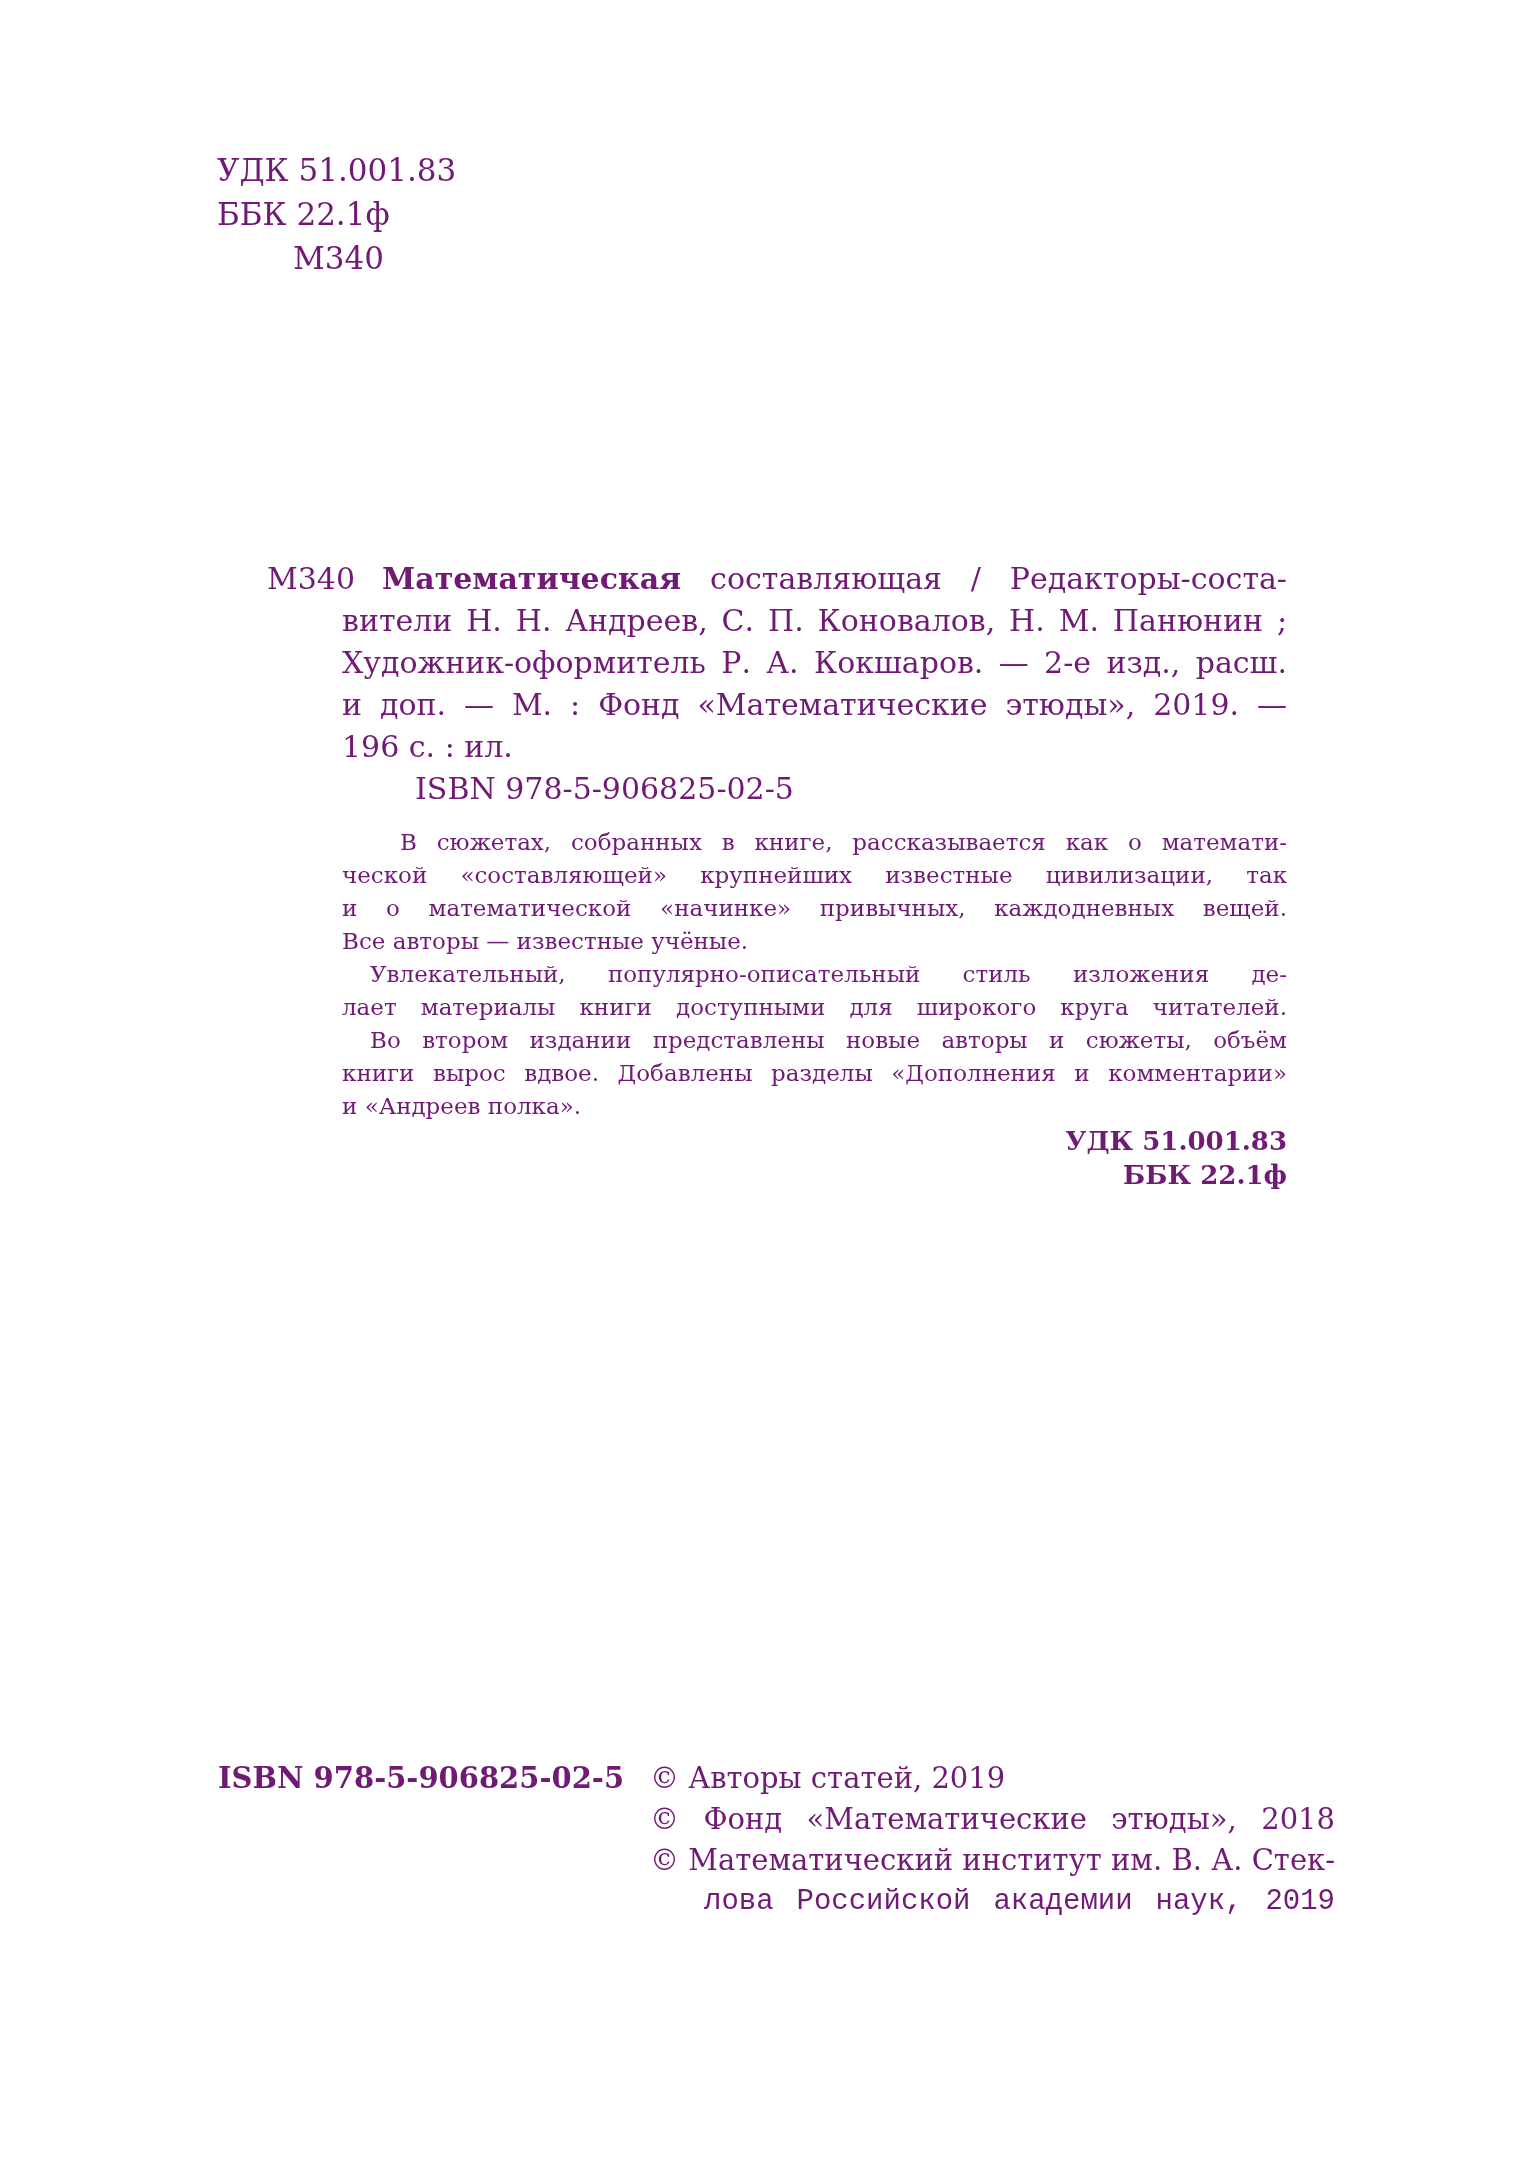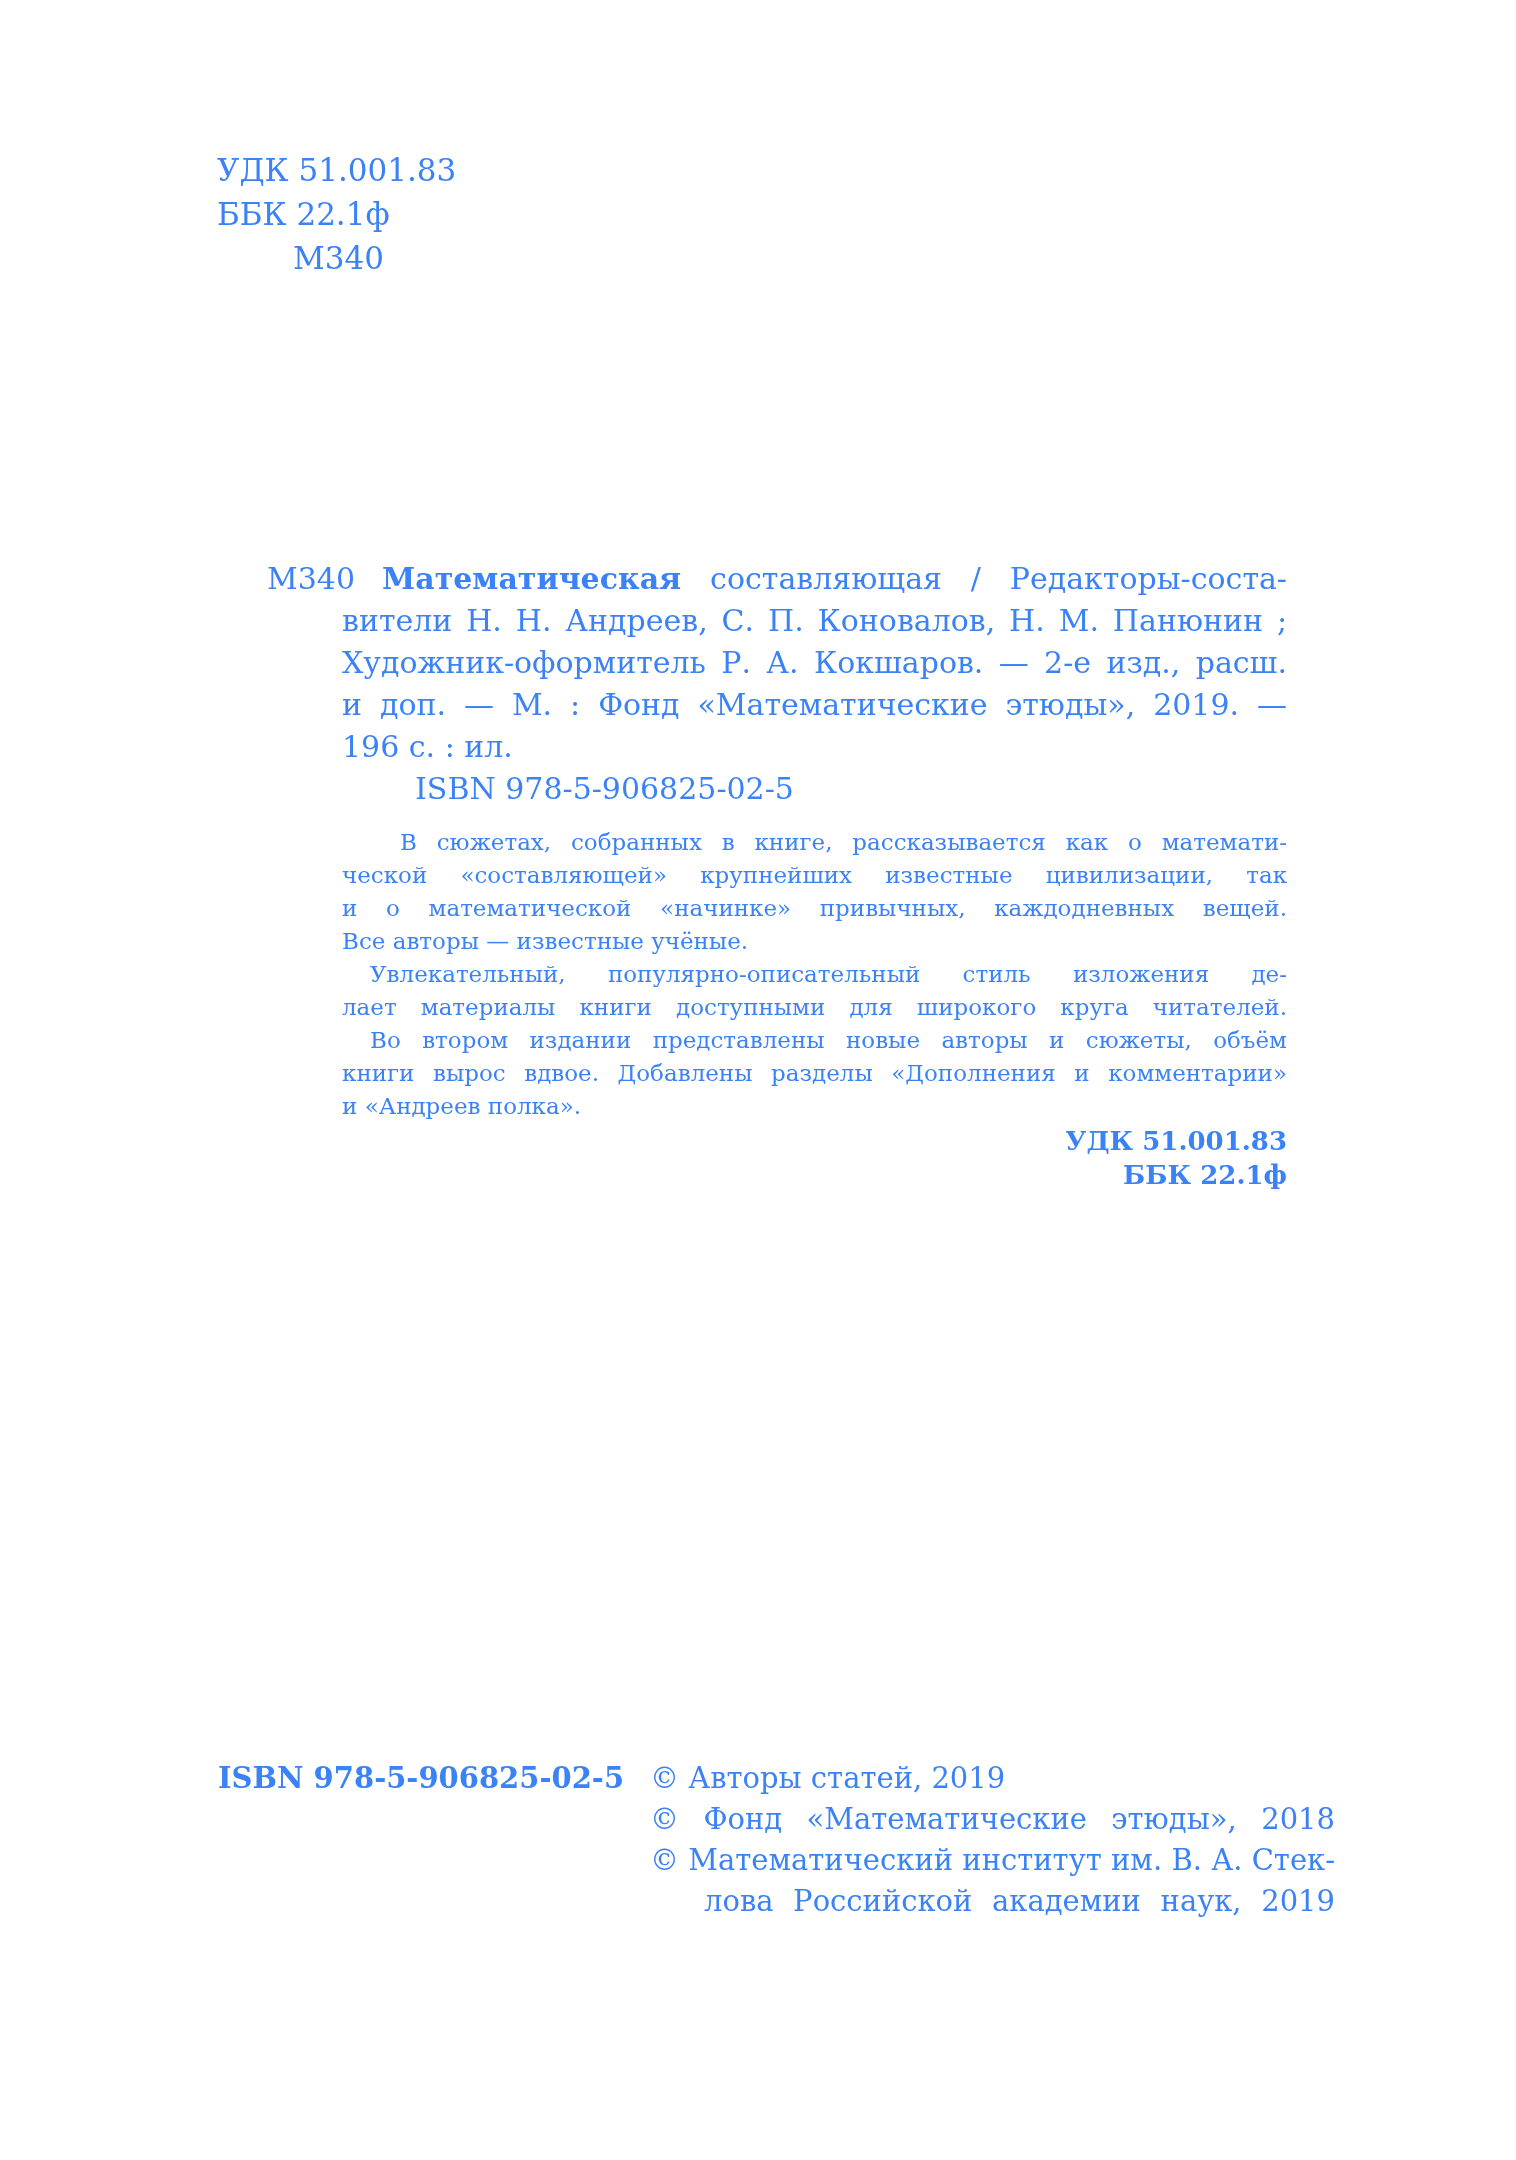--- a/index.html
+++ b/index.html
@@ -2,21 +2,21 @@
 <html><head>
 <meta charset="utf-8">
 <style>
   * { margin: 0; padding: 0; box-sizing: border-box; }
   html, body { background: #ffffff; }
   .page {
     position: relative;
     width: 1516px;
     height: 2160px;
     background: #ffffff;
-    color: #3b82f6;
+    color: #701a75;
     font-family: "DejaVu Serif", "Liberation Serif", serif;
     overflow: hidden;
   }
   
   .j { text-align: justify; text-align-last: justify; }
 
   .top-codes {
     position: absolute;
     left: 217px;
     top: 148px;
@@ -77,21 +77,21 @@
     position: absolute;
     left: 0;
     top: 0;
     font-weight: bold;
     white-space: nowrap;
   }
   .imprint-copy {
     margin-left: 432px;
     width: 685px;
   }
-  .copy-cont { text-indent: 54px; }
+  .copy-cont { text-indent: 54px; font-family: Liberation Mono, monospace; }
 </style>
 </head>
 <body>
 
 <div class="page">
 
   <div class="top-codes">
     <div>УДК 51.001.83</div>
     <div>ББК 22.1ф</div>
     <div class="code-m">М340</div>

